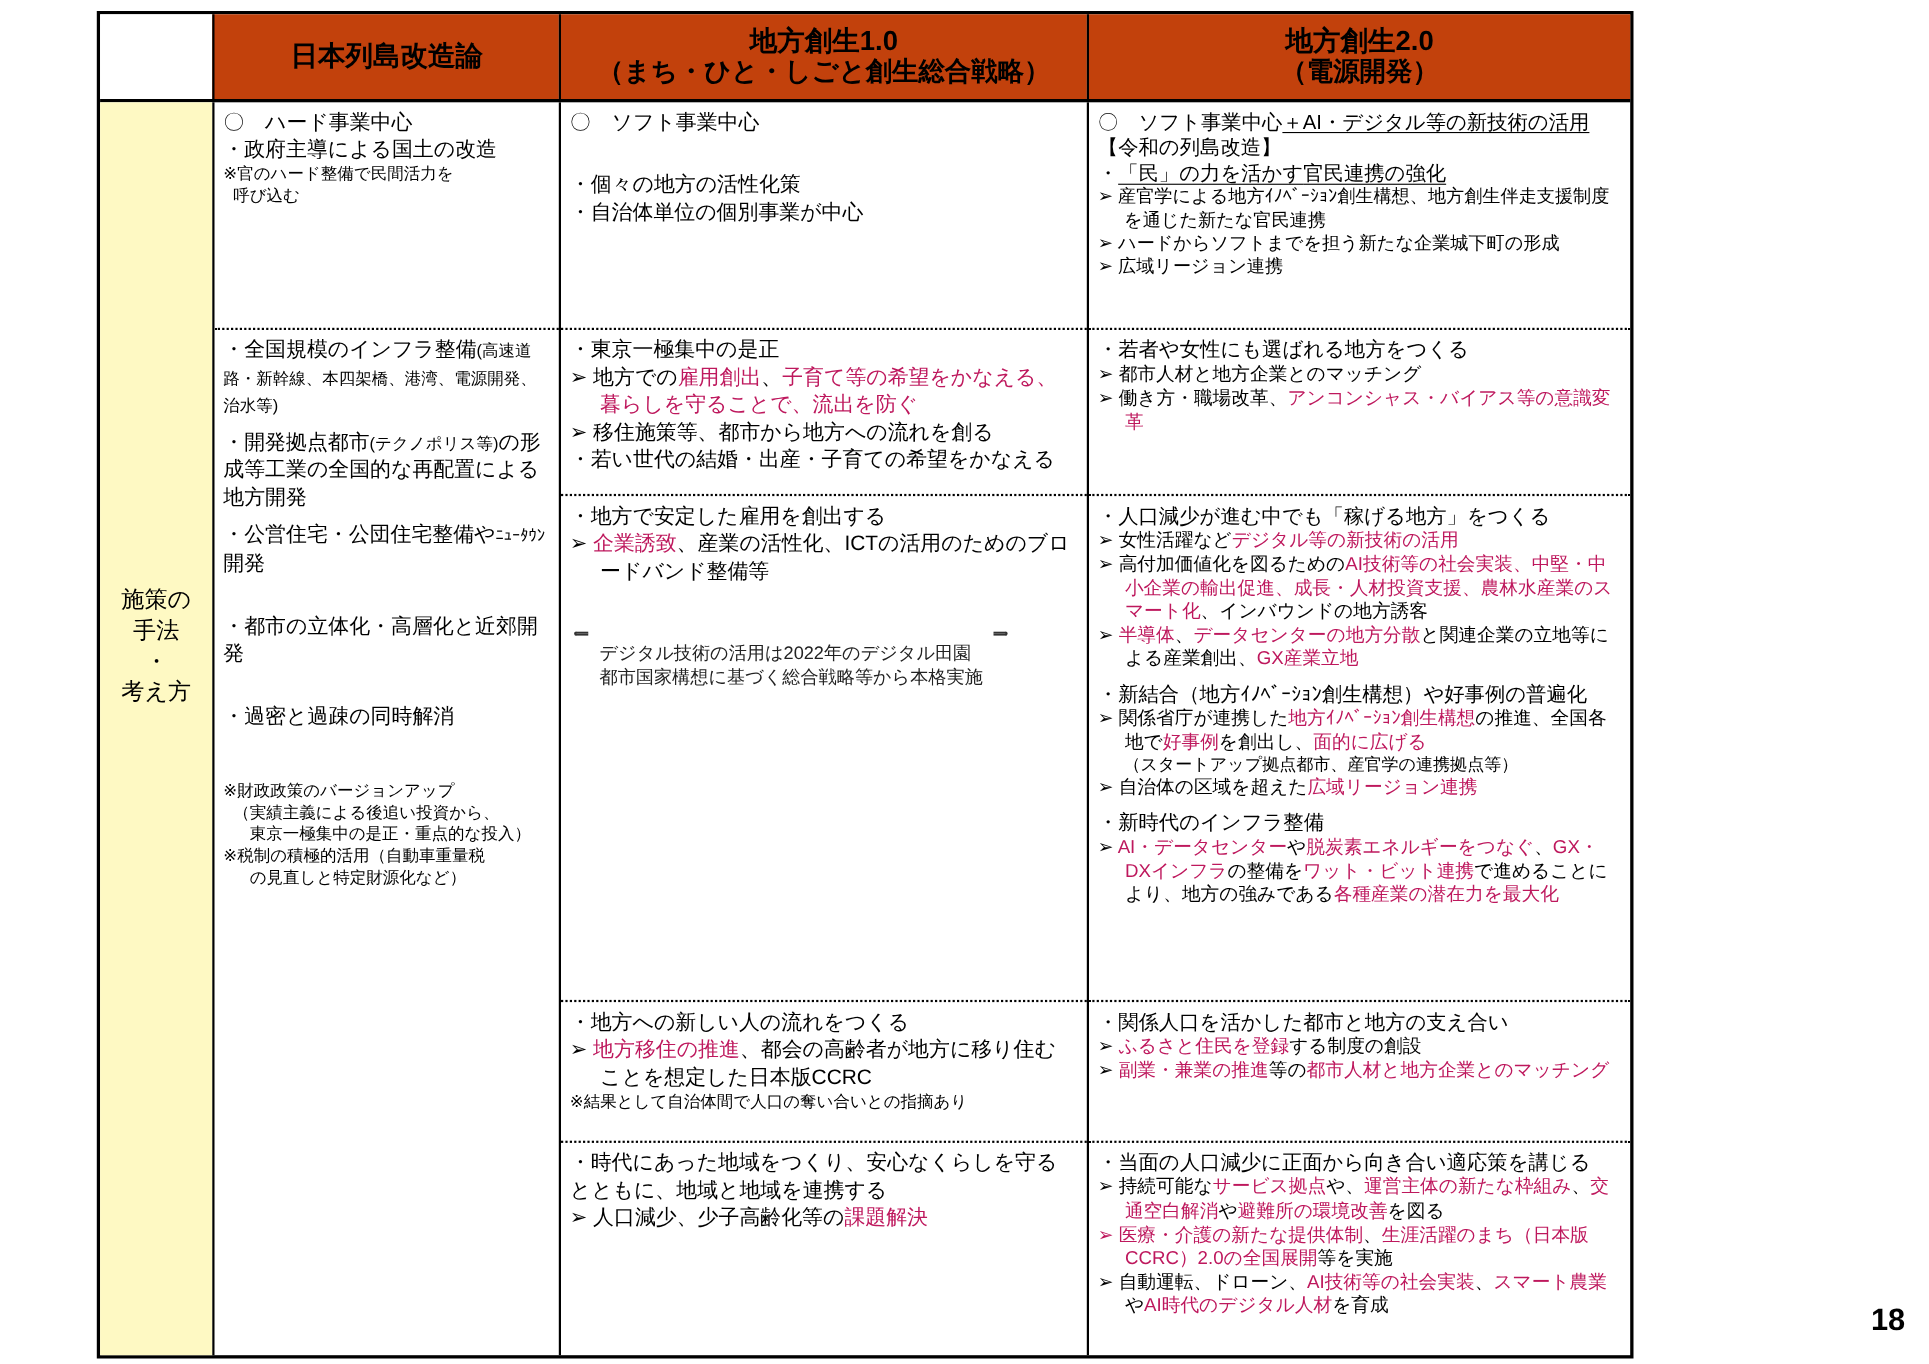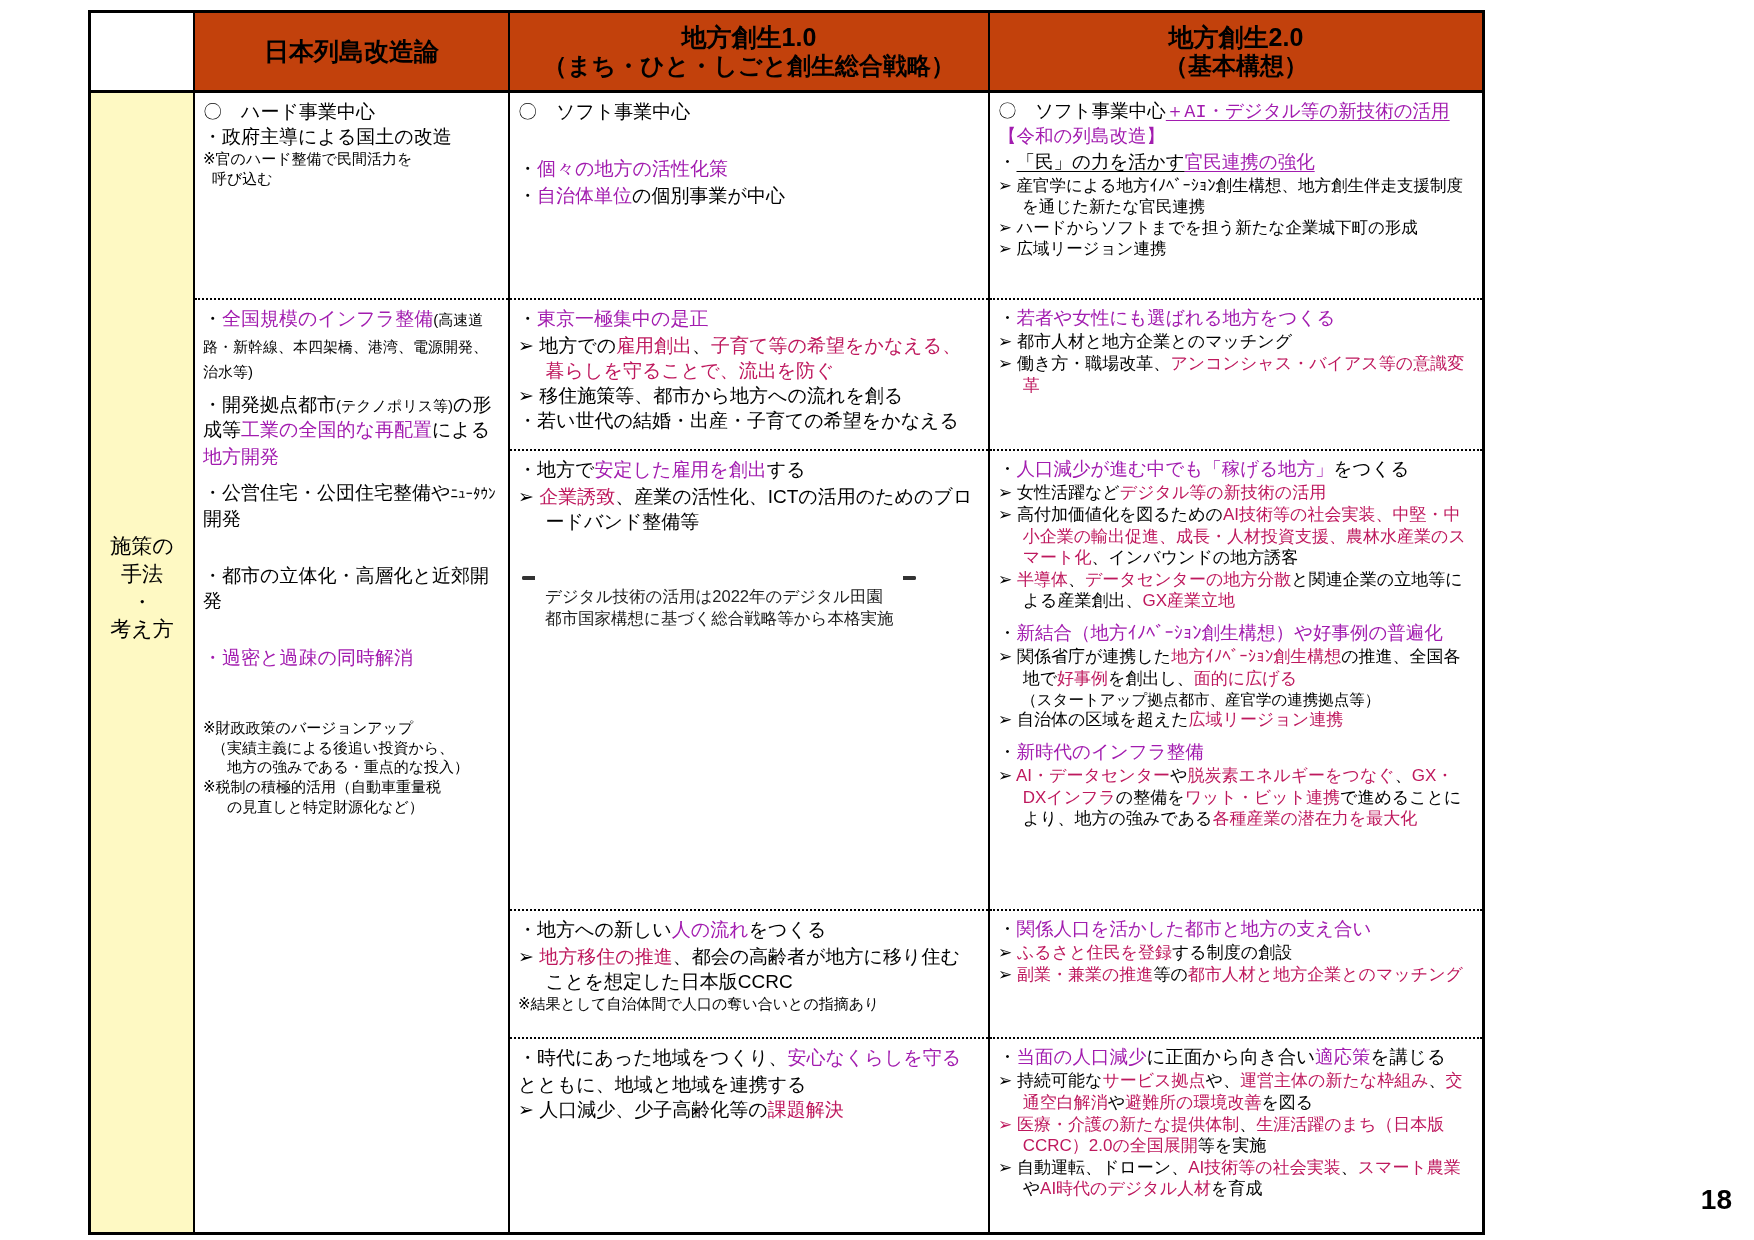--- a/index.html
+++ b/index.html
@@ -34,21 +34,21 @@
   .sm{font-size:15px;}
   .col3 .sm{font-size:15.5px;}
   .n{padding-left:1em;text-indent:-1em;}
   .ind1{padding-left:0.6em;}
   .ind2{padding-left:1.6em;}
   .ind-a{padding-left:1.5em;}
   .gap{margin-top:9px;}
   .biggap{margin-top:32px;}
   .hugegap{margin-top:46px;}
   .u{text-decoration:underline;text-underline-offset:3px;}
-  .c-red{color:#a21caf;font-family:Liberation Mono, monospace;}
+  .c-red{color:#000000;}
   .c-purple{color:#be185d;}
   .brace-note{display:flex;align-items:flex-start;margin:42px 0 0 4px;width:fit-content;}
   .brace{width:13px;border:2.5px solid #333;}
   .brace-l{border-right:none;border-radius:16px 0 0 16px;}
   .brace-r{border-left:none;border-radius:0 16px 16px 0;}
   .brace-text{padding:10px 10px;font-size:16.5px;line-height:1.5;color:#222;}
   .page-num{position:absolute;right:22px;bottom:24px;font-size:28px;font-weight:bold;margin-left:37px;}
 </style>
 </head>
 <body>
@@ -58,21 +58,21 @@
     <div class="corner-cell"></div>
     <div class="head-cell">
       <div class="head-main">日本列島改造論</div>
     </div>
     <div class="head-cell">
       <div class="head-main">地方創生1.0</div>
       <div class="head-sub">（まち・ひと・しごと創生総合戦略）</div>
     </div>
     <div class="head-cell">
       <div class="head-main">地方創生2.0</div>
-      <div class="head-sub">（基本構想）</div>
+      <div class="head-sub">（電源開発）</div>
     </div>
   </div>
   <div class="body-row">
     <div class="label-cell">
       <div class="label-inner">
           <div class="line"><span>施策の</span></div>
           <div class="line"><span>手法</span></div>
           <div class="line"><span>・</span></div>
           <div class="line"><span>考え方</span></div>
         </div>
@@ -85,21 +85,21 @@
           <div class="line ind1 sm"><span>呼び込む</span></div>
         </div>
       <div class="cell hrest dotted">
           <div class="line b"><span>・</span><span class="c-red">全国規模のインフラ整備</span><span class="sm">(高速道路・新幹線、本四架橋、港湾、電源開発、治水等)</span></div>
           <div class="line b gap"><span>・開発拠点都市</span><span class="sm">(テクノポリス等)</span><span>の形成等</span><span class="c-red">工業の全国的な再配置</span><span>による</span><span class="c-red">地方開発</span></div>
           <div class="line b gap"><span>・公営住宅・公団住宅整備や</span><span class="sm">ﾆｭｰﾀｳﾝ</span><span>開発</span></div>
           <div class="line b biggap"><span>・都市の立体化・高層化と近郊開発</span></div>
           <div class="line b biggap"><span class="c-red">・過密と過疎の同時解消</span></div>
           <div class="line n sm hugegap"><span>※財政政策のバージョンアップ</span></div>
           <div class="line ind1 sm"><span>（実績主義による後追い投資から、</span></div>
-          <div class="line ind2 sm"><span>地方の強みである・重点的な投入）</span></div>
+          <div class="line ind2 sm"><span>東京一極集中の是正・重点的な投入）</span></div>
           <div class="line n sm"><span>※税制の積極的活用（自動車重量税</span></div>
           <div class="line ind2 sm"><span>の見直しと特定財源化など）</span></div>
         </div>
     </div>
     <div class="col col2">
       <div class="cell h1">
           <div class="line b"><span>〇　ソフト事業中心</span></div>
           <div class="line b biggap"><span>・</span><span class="c-red">個々の地方の活性化策</span></div>
           <div class="line b"><span>・</span><span class="c-red">自治体単位</span><span>の個別事業が中心</span></div>
         </div>

